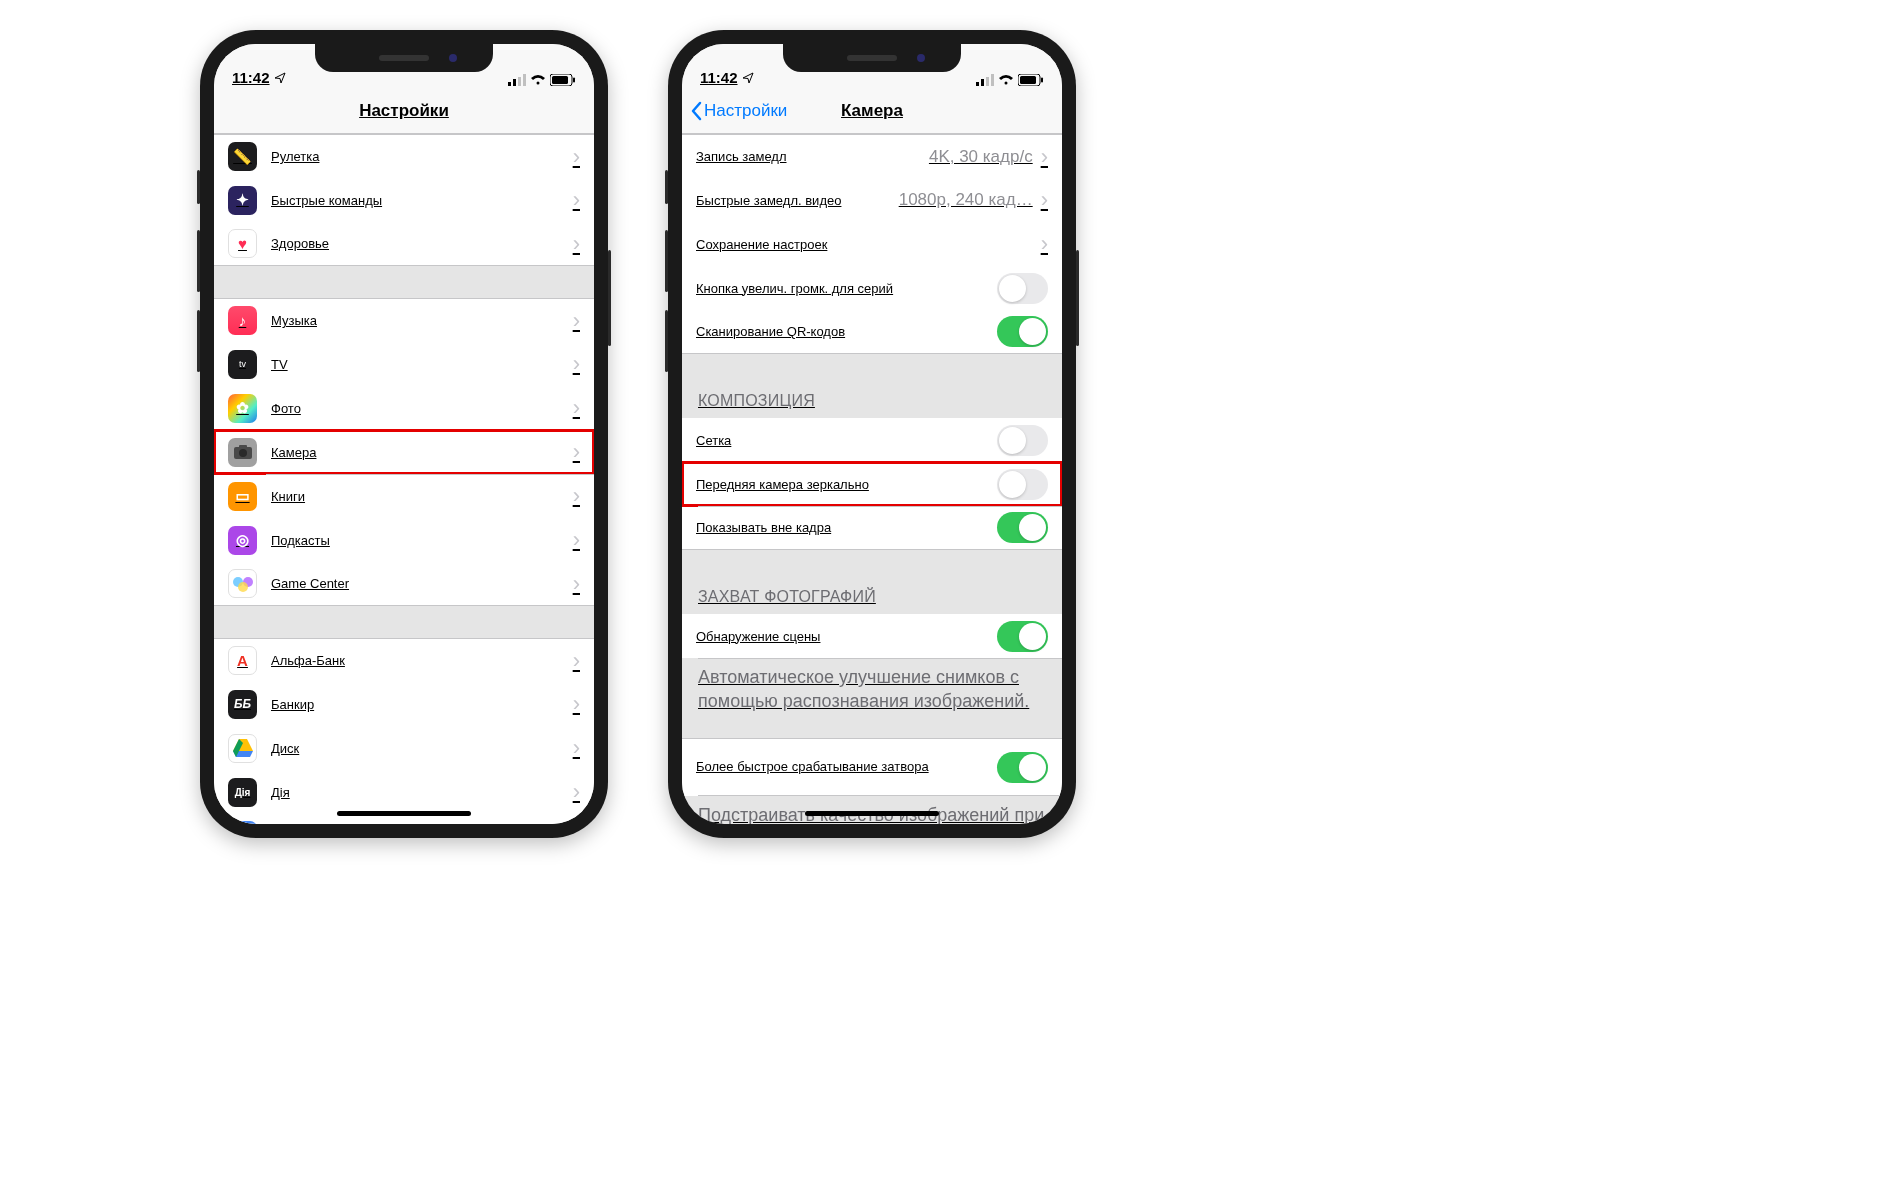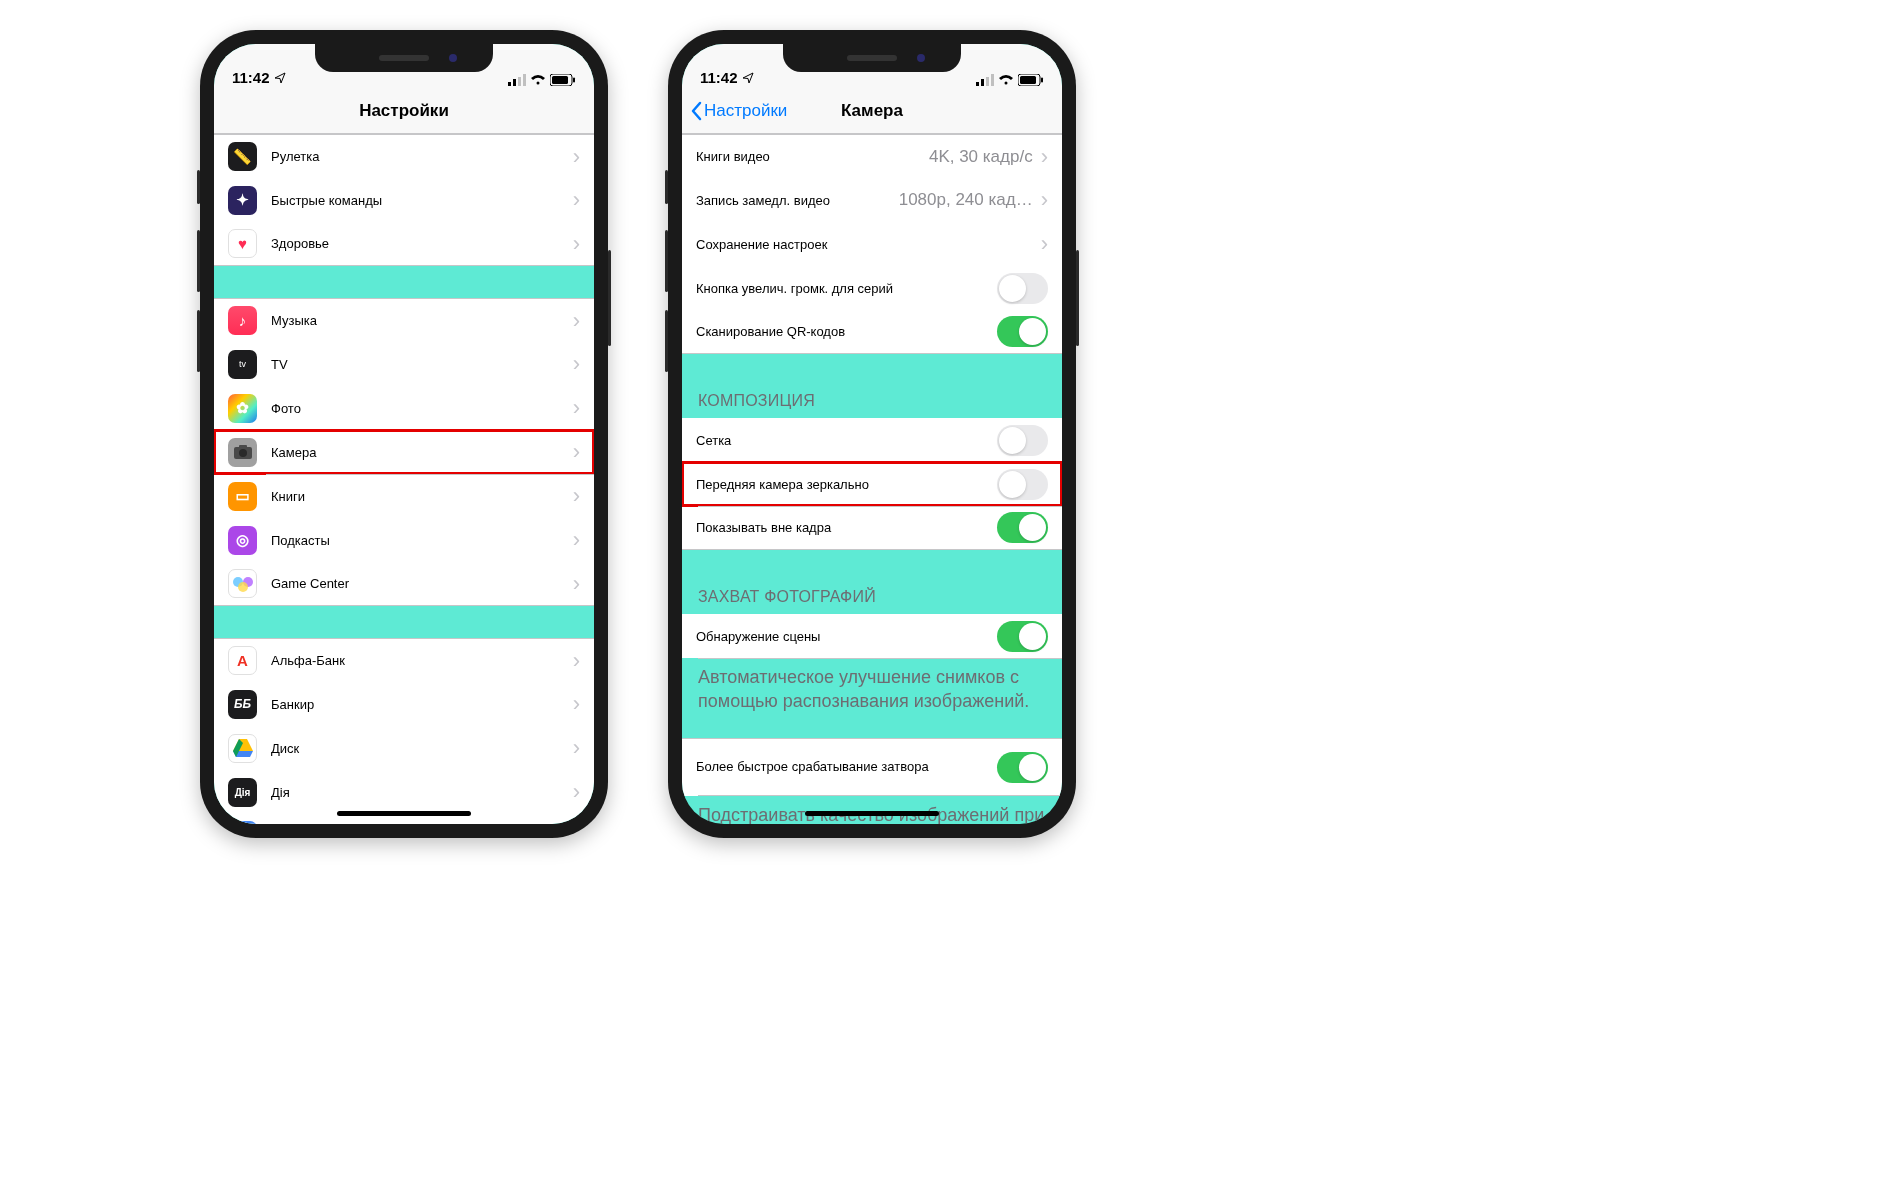--- a/index.html
+++ b/index.html
@@ -15,24 +15,25 @@
   height: 808px;
   background: #1a1a1a;
   border-radius: 56px;
   padding: 14px;
   position: relative;
   box-shadow: 0 6px 20px rgba(0,0,0,0.25);
 }
 .screen {
   width: 100%;
   height: 100%;
-  background: #5eead4;
+  background: #e5e5e5;
   border-radius: 42px;
   overflow: hidden;
   position: relative;
+  text-decoration: underline;
 }
 .notch {
   position: absolute;
   top: 0;
   left: 50%;
   transform: translateX(-50%);
   width: 178px;
   height: 28px;
   background: #1a1a1a;
   border-radius: 0 0 18px 18px;
@@ -384,26 +385,26 @@
         <svg width="12" height="20" viewBox="0 0 12 20">
             <path d="M10 2 L3 10 L10 18" fill="none" stroke="#007aff" stroke-width="2.5" stroke-linecap="round" stroke-linejoin="round"></path>
           </svg>
         <span>Настройки</span>
       </div>
       <span class="nav-title">Камера</span>
     </div>
     <div class="content">
       <div class="group tight cut">
         <div class="cell noicon">
-          <span class="label">Книги видео</span>
+          <span class="label">Запись замедл</span>
           <span class="detail">4K, 30 кадр/с</span>
           <span class="chevron">›</span>
         </div>
         <div class="cell noicon">
-          <span class="label">Запись замедл. видео</span>
+          <span class="label">Быстрые замедл. видео</span>
           <span class="detail">1080p, 240 кад…</span>
           <span class="chevron">›</span>
         </div>
         <div class="cell noicon">
           <span class="label">Сохранение настроек</span>
           <span class="chevron">›</span>
         </div>
         <div class="cell noicon">
           <span class="label">Кнопка увелич. громк. для серий</span>
           <div class="switch off"></div>

